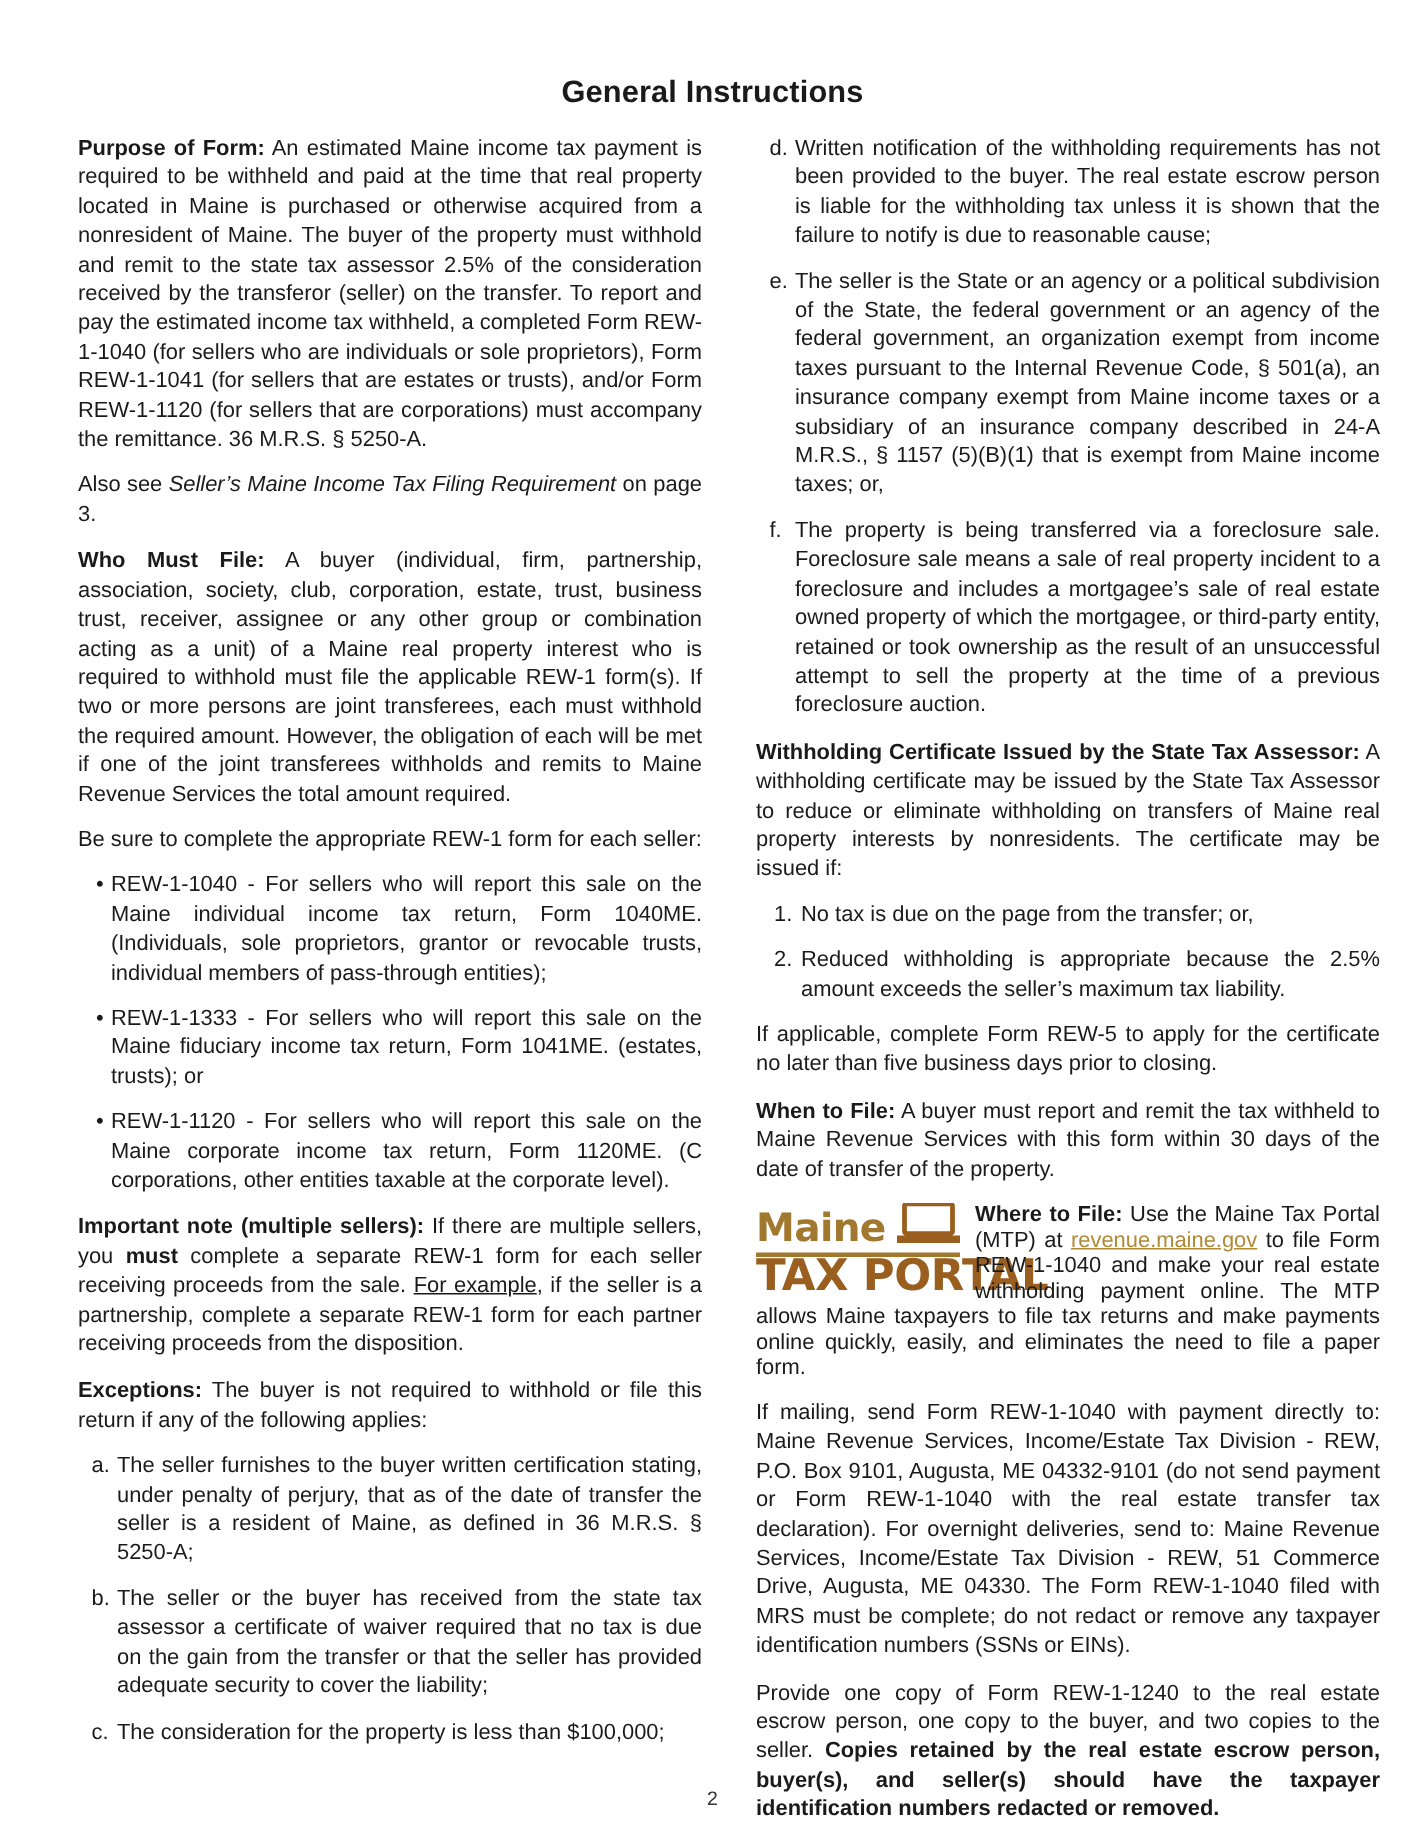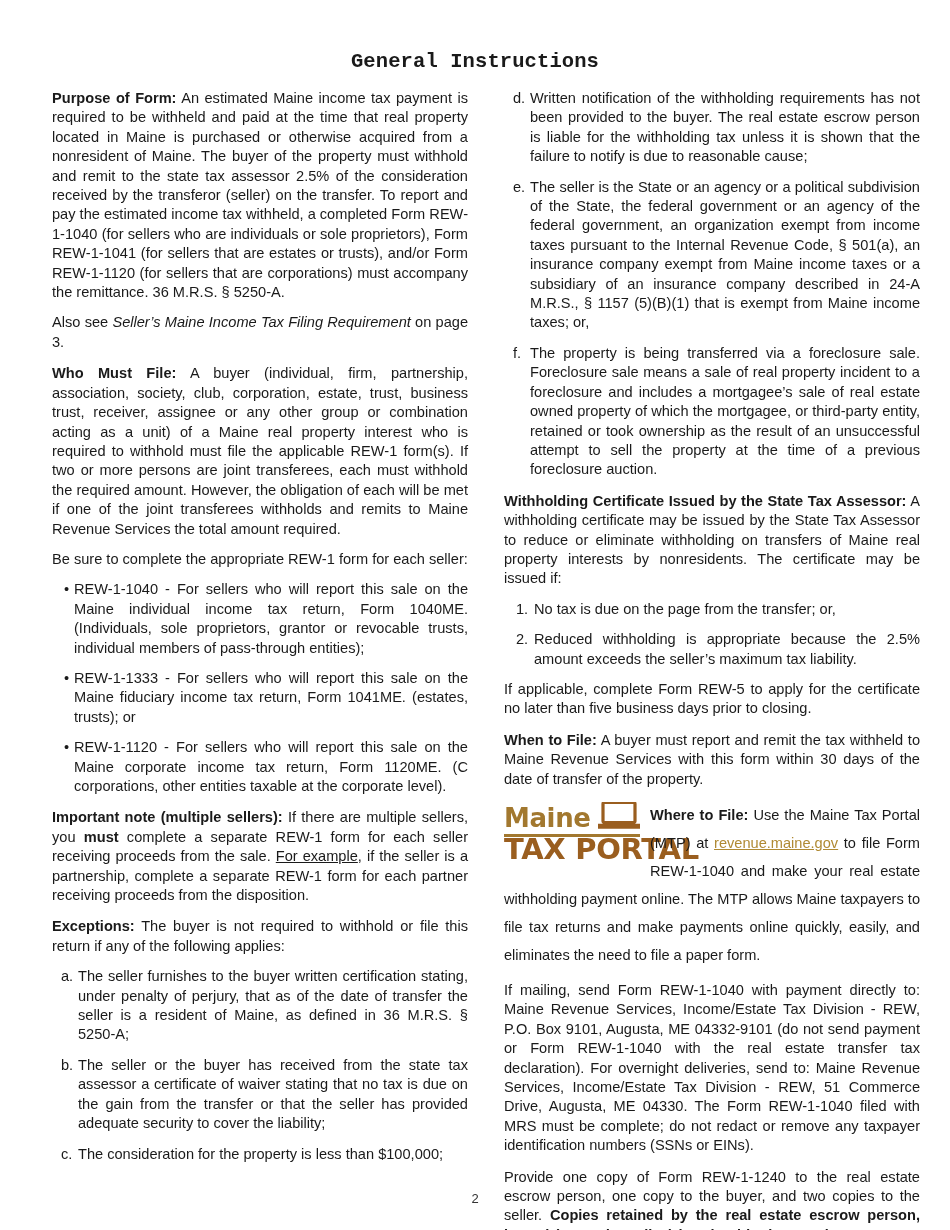--- a/index.html
+++ b/index.html
@@ -24,21 +24,20 @@
   }
   .page-title {
     text-align: center;
     font-size: 20.5px;
     font-weight: bold;
     letter-spacing: 0.1px;
     margin: 0;
     padding-top: 50px;
     padding-bottom: 0;
     color: #1a1a1a;
-    font-family: Liberation Mono, monospace;
   }
   .columns {
     display: flex;
     gap: 36px;
     padding: 16px 52px 0 52px;
     box-sizing: border-box;
   }
   .col {
     width: 416px;
     flex: 0 0 416px;
@@ -134,21 +133,21 @@
     font-family: "DejaVu Sans", sans-serif;
     font-weight: bold;
     font-size: 29px;
     line-height: 23px;
     color: #9A5E1F;
     letter-spacing: -0.3px;
     white-space: nowrap;
   }
   .mtp-para {
     font-size: 14.6px;
-    line-height: 28px;
+    line-height: 17px;
     text-align: justify;
     margin: 0;
   }
   .weblink {
     color: #B08A34;
     text-decoration: underline;
   }
   .clearfix::after {
     content: "";
     display: block;
@@ -202,21 +201,21 @@
 
       <p class="sp-before"><b>Exceptions:</b><span> The buyer is not required to withhold or file this return if any of the following applies:</span></p>
 
       <ol class="alpha">
         <li>
           <span class="marker">a.</span>
           <span class="li-text">The seller furnishes to the buyer written certification stating, under penalty of perjury, that as of the date of transfer the seller is a resident of Maine, as defined in 36 M.R.S. § 5250-A;</span>
         </li>
         <li>
           <span class="marker">b.</span>
-          <span class="li-text">The seller or the buyer has received from the state tax assessor a certificate of waiver stating that no tax is due on the gain from the transfer or that the seller has provided adequate security to cover the liability;</span>
+          <span class="li-text">The seller or the buyer has received from the state tax assessor a certificate of waiver required that no tax is due on the gain from the transfer or that the seller has provided adequate security to cover the liability;</span>
         </li>
         <li>
           <span class="marker">c.</span>
           <span class="li-text">The consideration for the property is less than $100,000;</span>
         </li>
       </ol>
 
     </div>
 
     <div class="col">

